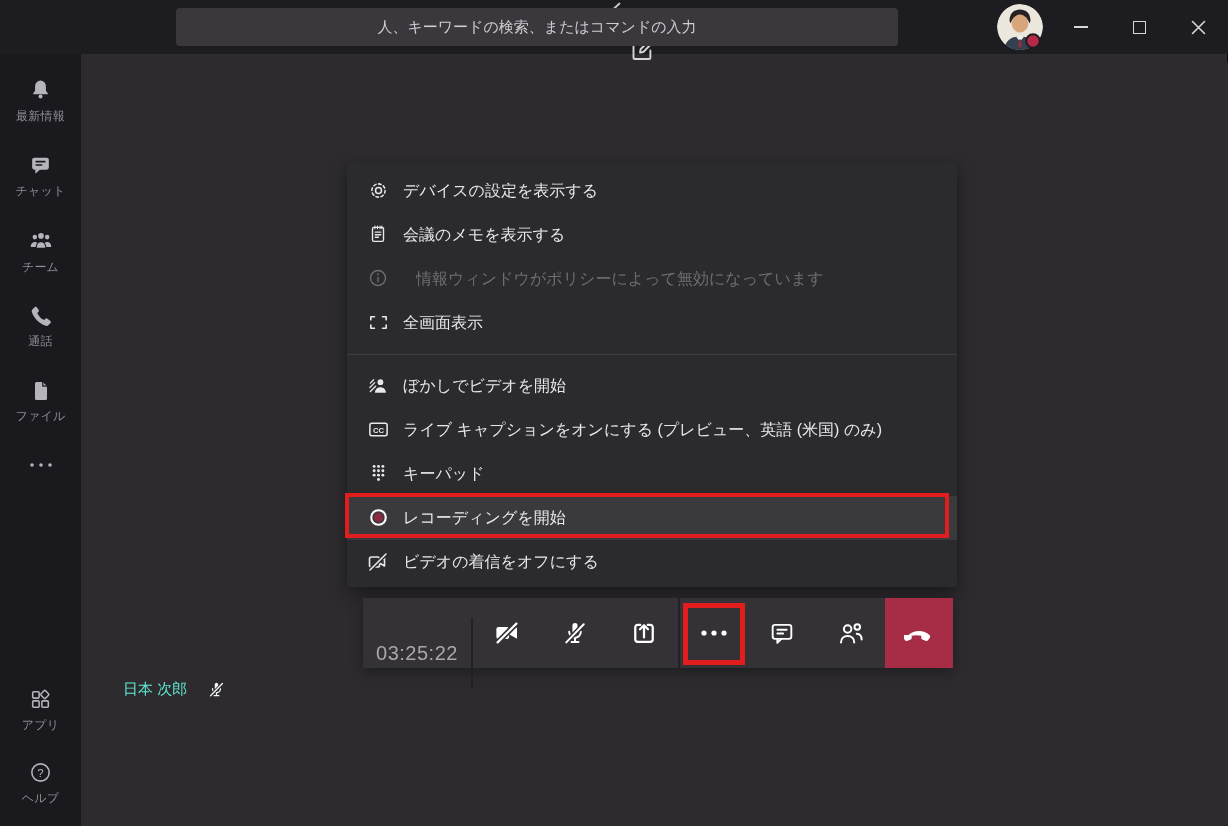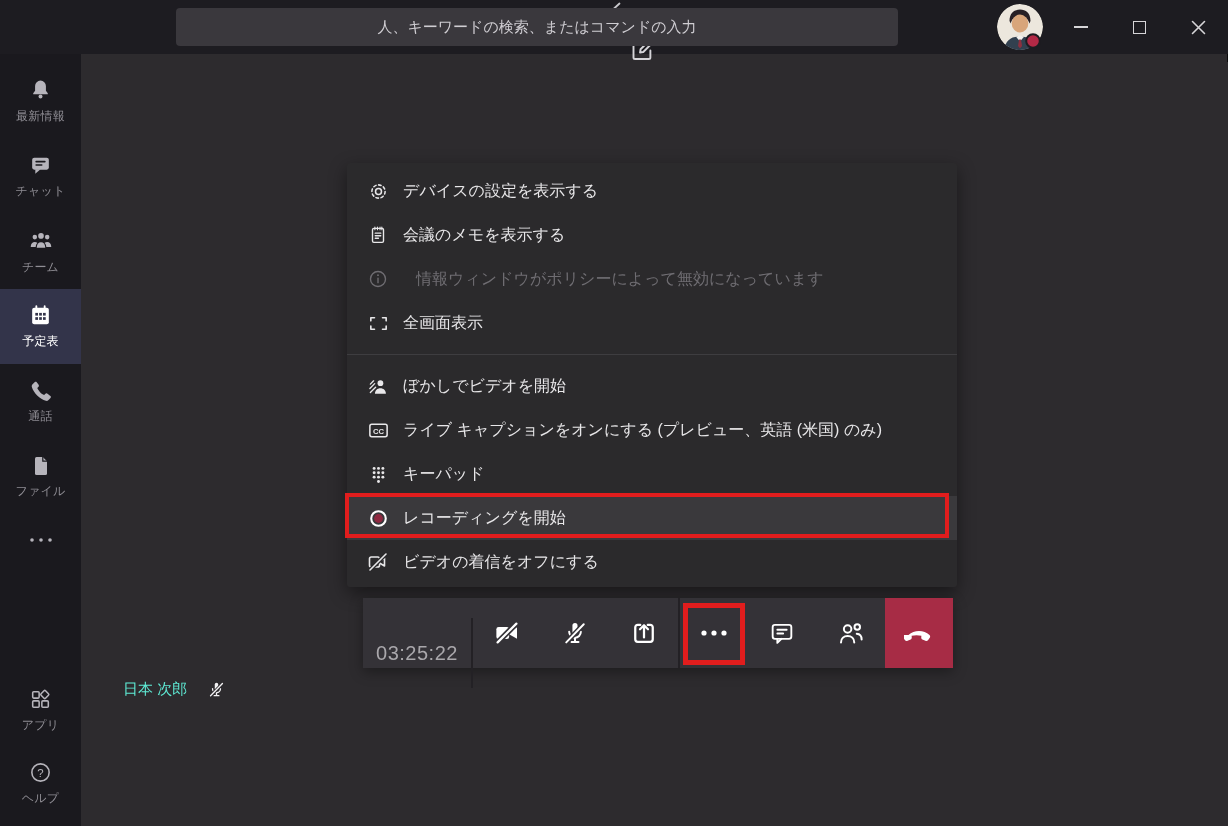--- a/index.html
+++ b/index.html
@@ -28,21 +28,21 @@
   .side-top { padding-top:10px; }
   .side-bottom { position:absolute; bottom:6px; left:0; width:81px; }
   .side-bottom .side-item { height:73px; }
 
   
   .stage { position:absolute; left:81px; top:62px; width:1147px; height:772px; background:#2d2b2e; }
 
   
   .menu { position:absolute; left:266px; top:101px; width:610px; height:424px; background:#2b2a2c; border-radius:3px; box-shadow:0 6px 18px rgba(0,0,0,.45); padding-top:6px; }
   .menu-item { height:44px; display:flex; align-items:center; padding-left:19px; gap:13px; color:#e8e7e9; font-size:16px; cursor:pointer; }
-  .menu-item .mi { width:24px; height:24px; flex:0 0 24px; display:flex; align-items:center; justify-content:center; }
+  .menu-item .mi { width:24px; height:24px; flex:0 0 24px; display:flex; justify-content:center; }
   .menu-item.disabled { color:#6f6d72; cursor:default;gap:26px; }
   .menu-item.hovered { background:#3a393c; }
   .menu-divider { height:1px; background:#3e3d40; margin:9px 0; }
   .annotate-row { position:absolute; left:-2px; top:330px; width:604px; height:45px; border:4px solid #e11d1d; pointer-events:none; }
 
   
   .controlbar { position:absolute; left:282px; top:536px; width:590px; height:70px; background:#343237; display:flex; box-shadow:0 4px 12px rgba(0,0,0,.35); }
   .timer { width:110px; height:70px; display:flex; align-items:center; justify-content:center; color:#a9a7ab; font-size:20px; letter-spacing:.5px; border-right:2px solid #232125;margin-top:20px; }
   .ctl { flex:1; height:70px; display:flex; align-items:center; justify-content:center; color:#ffffff; cursor:pointer; }
   .ctl.more { position:relative; border-left:2px solid #232125; }
@@ -149,37 +149,20 @@
             <circle cx="6.3" cy="8.4" r="2.1"></circle>
               <circle cx="12" cy="7.3" r="2.6"></circle>
               <circle cx="17.7" cy="8.4" r="2.1"></circle>
             <path d="M2.5 17.5c0-3 1.7-4.6 3.8-4.6 1 0 1.8.3 2.4.9-1 1-1.6 2.3-1.6 3.7z"></path>
             <path d="M21.5 17.5c0-3-1.7-4.6-3.8-4.6-1 0-1.8.3-2.4.9 1 1 1.6 2.3 1.6 3.7z"></path>
             <path d="M8.1 17.8c0-2.9 1.7-4.7 3.9-4.7s3.9 1.8 3.9 4.7v.4H8.1z"></path>
           </svg>
         </span>
         <span class="lbl">チーム</span>
       </div>
-      <div class="side-item selected">
-        <span>
-          <svg width="25" height="25" viewBox="0 0 24 24">
-            <rect x="4" y="4.5" width="16" height="16" rx="2" fill="currentColor"></rect>
-            <path d="M8 3v3M16 3v3" stroke="currentColor" stroke-width="1.8" stroke-linecap="round"></path>
-            <g fill="#33344a">
-              <rect x="7" y="9.5" width="2.6" height="2.6"></rect>
-                <rect x="10.7" y="9.5" width="2.6" height="2.6"></rect>
-                <rect x="14.4" y="9.5" width="2.6" height="2.6"></rect>
-              <rect x="7" y="13.6" width="2.6" height="2.6"></rect>
-                <rect x="10.7" y="13.6" width="2.6" height="2.6"></rect>
-                <rect x="14.4" y="13.6" width="2.6" height="2.6"></rect>
-            </g>
-          </svg>
-        </span>
-        <span class="lbl">予定表</span>
-      </div>
       <div class="side-item">
         <span>
           <svg width="25" height="25" viewBox="0 0 24 24" fill="currentColor">
             <path d="M7.9 3.6c.9.9 2 2.3 2.5 3.3.3.5.1 1.1-.3 1.6L8.9 9.7c.5 1.3 1.5 2.7 2.7 3.9s2.6 2.2 3.9 2.7l1.2-1.2c.5-.4 1.1-.6 1.6-.3 1 .5 2.4 1.6 3.3 2.5.5.6.5 1.4 0 2l-1.9 1.9c-.7.7-1.7 1-2.6.7-2.8-.8-5.8-2.7-8.3-5.2S4.5 11.4 3.7 8.6c-.3-.9 0-1.9.7-2.6l1.9-1.9c.6-.6 1.4-.6 1.6-.5z"></path>
           </svg>
         </span>
         <span class="lbl">通話</span>
       </div>
       <div class="side-item">
         <span>

